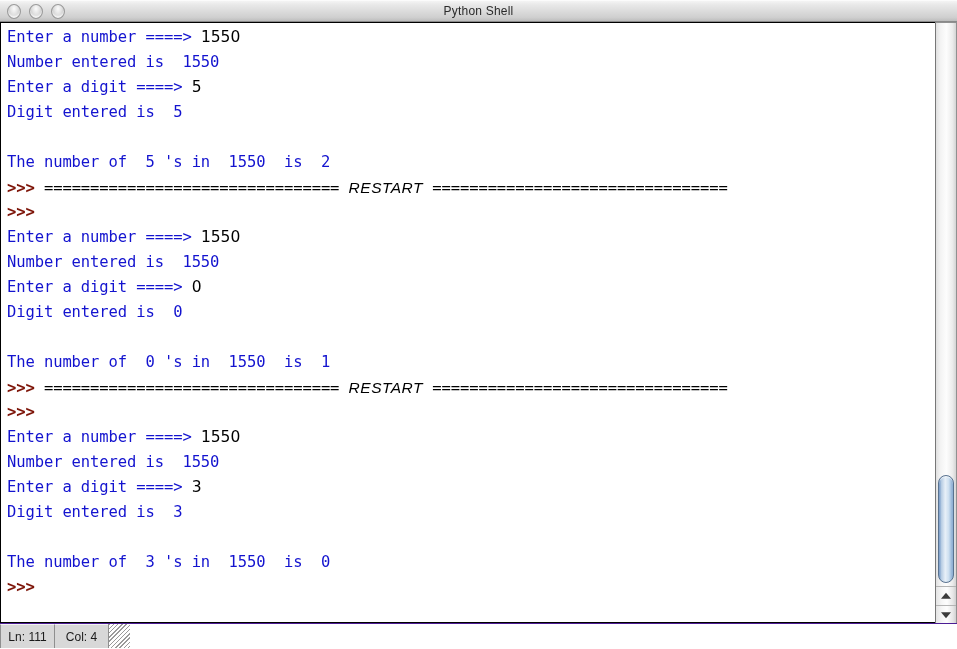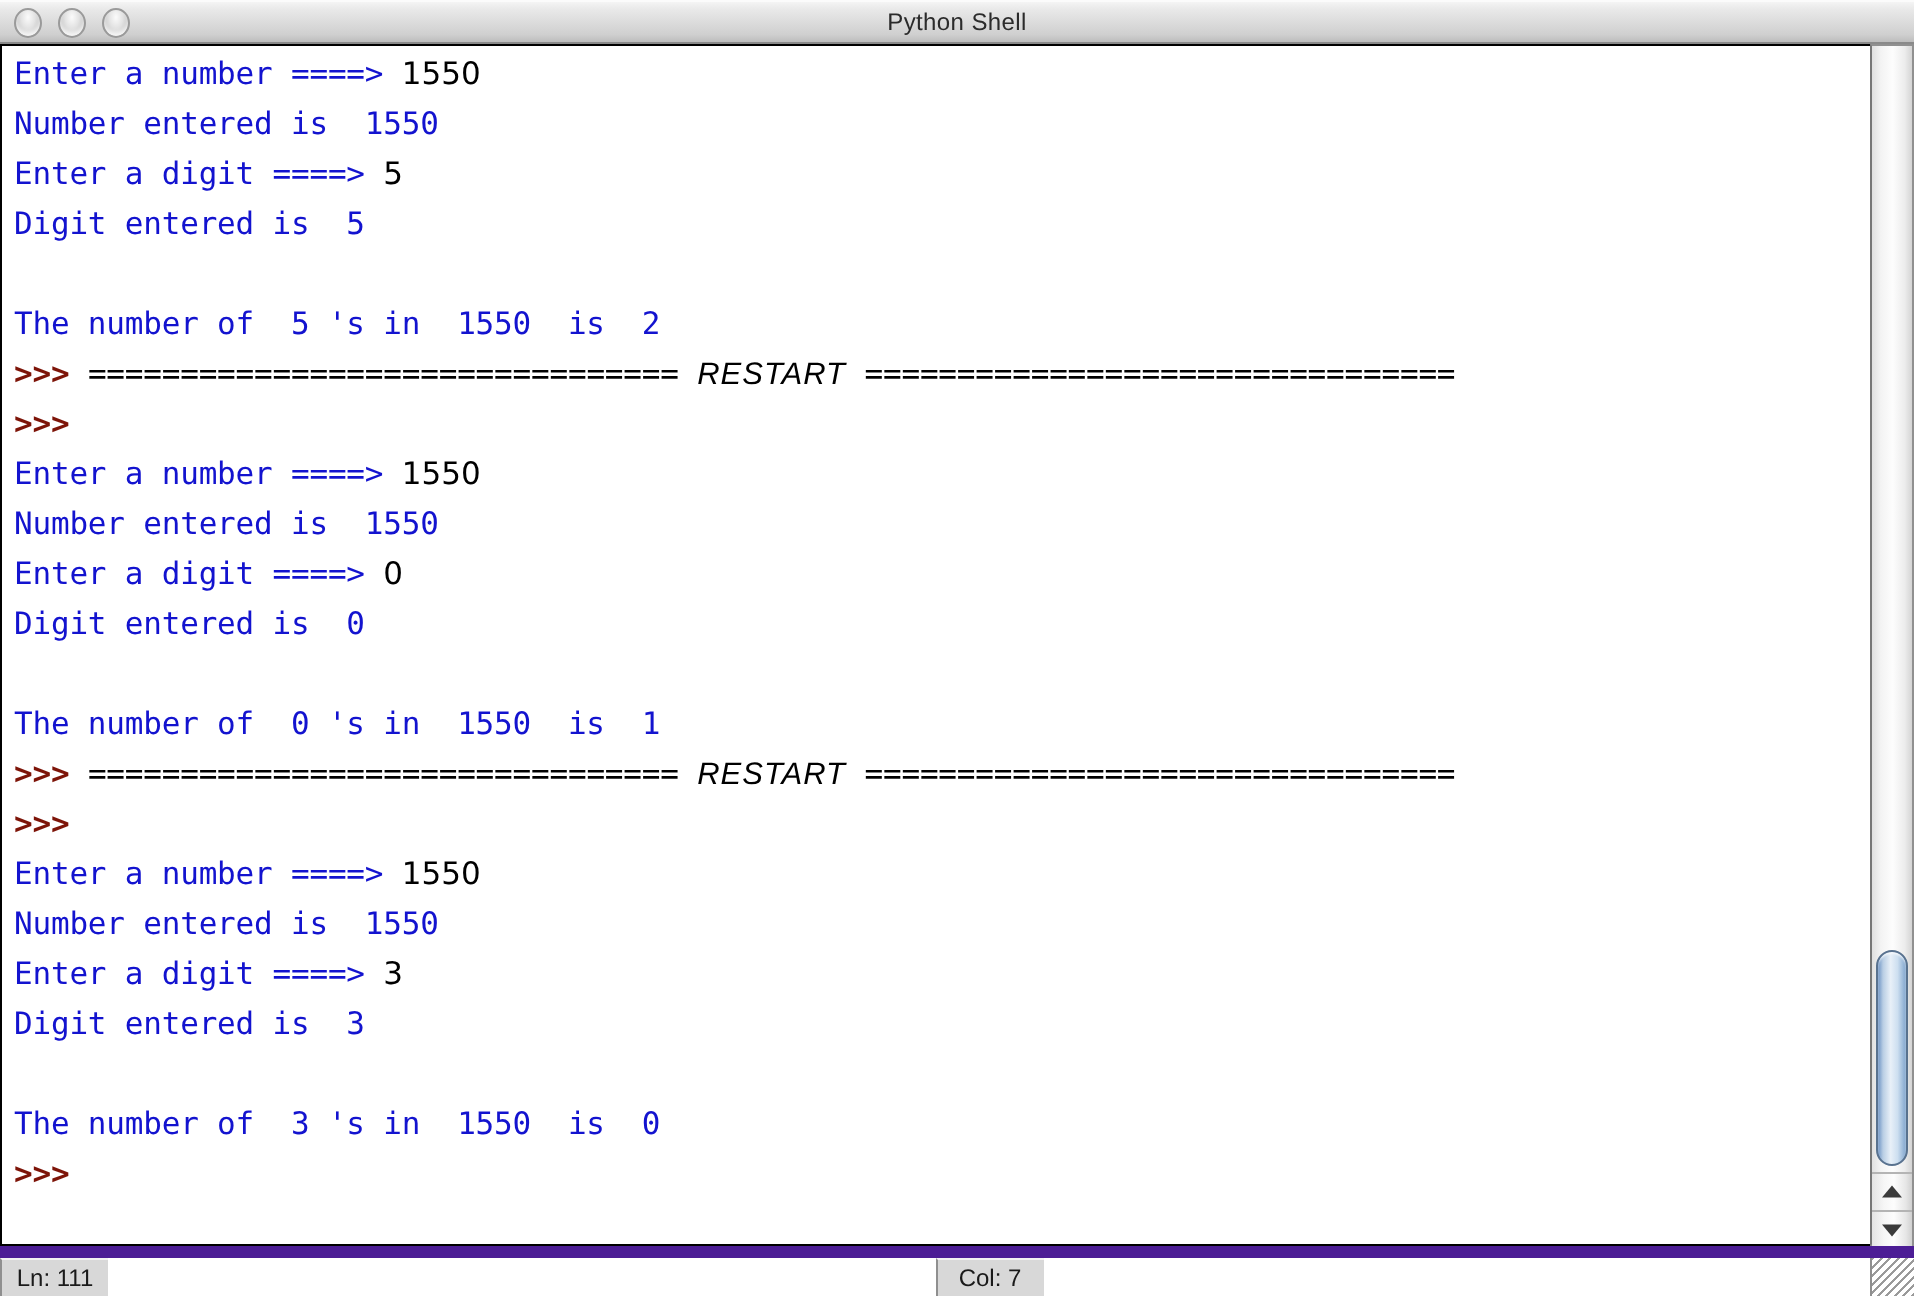--- a/index.html
+++ b/index.html
@@ -147,23 +147,23 @@
     transform: translate(-50%, -45%);
     border-top: 6px solid #3b3b3b;
   }
 
   
   .statusbar {
     position: relative;
     height: 25px;
     box-sizing: border-box;
     background: #ffffff;
-    border-top: 6px solid #4c1d95;
-    display: flex;
-    justify-content: space-between;
+    border-top: 1px solid #4c1d95;
+    display: flex;
+    justify-content: flex-start;
     align-items: stretch;
   }
   .status-cell {
     display: flex;
     align-items: center;
     justify-content: center;
     padding: 0 7px;
     font-family: "Liberation Sans", sans-serif;
     font-size: 12px;
     color: #1a1a1a;
@@ -215,17 +215,17 @@
         <div class="sb-arrow down">
             <span class="tri"></span>
           </div>
       </div>
     </div>
 
   </div>
 
   <div class="statusbar">
     <div class="status-cell">Ln: 111</div>
-    <div class="status-cell">Col: 7</div>
+    <div class="status-cell">Col: 4</div>
     <div class="grip"></div>
   </div>
 
 </div>
 
 </body></html>

